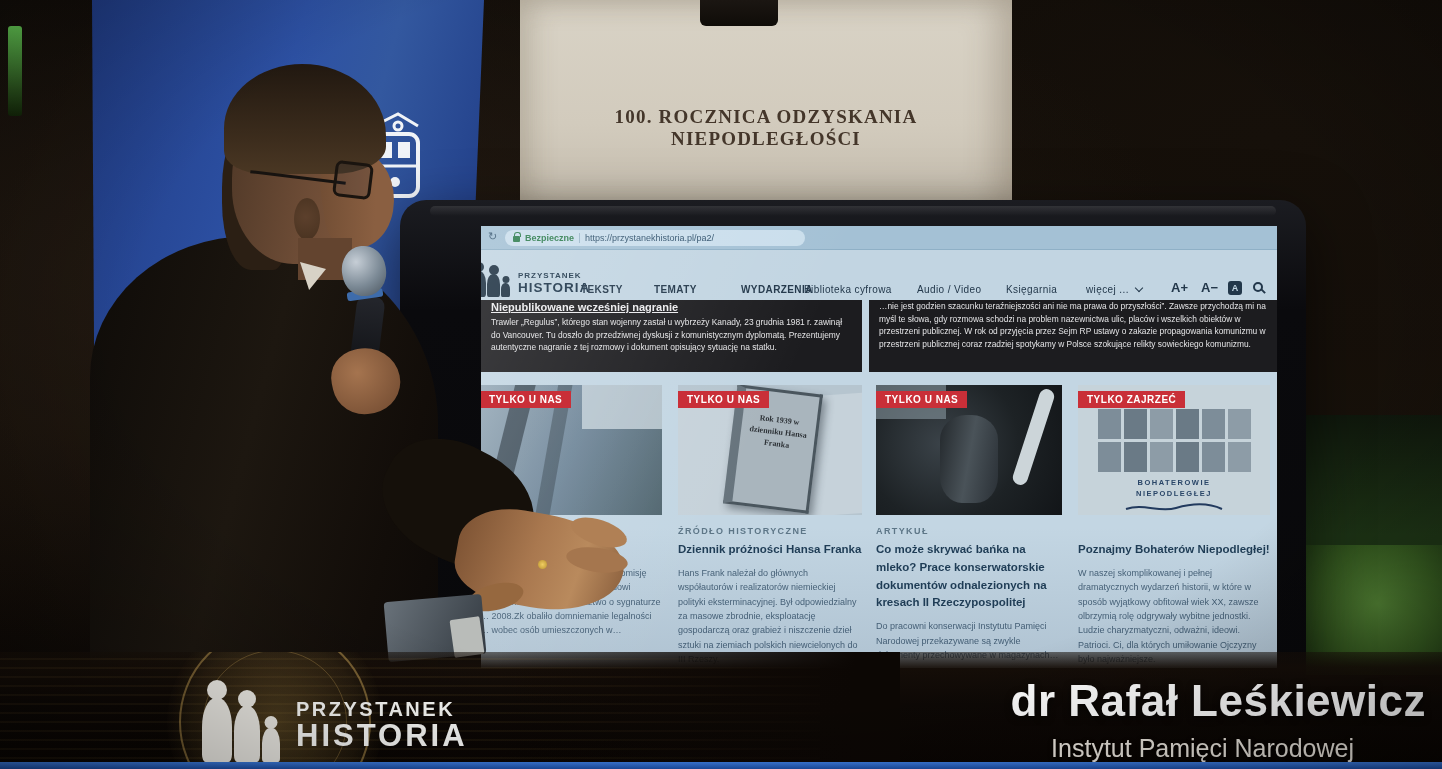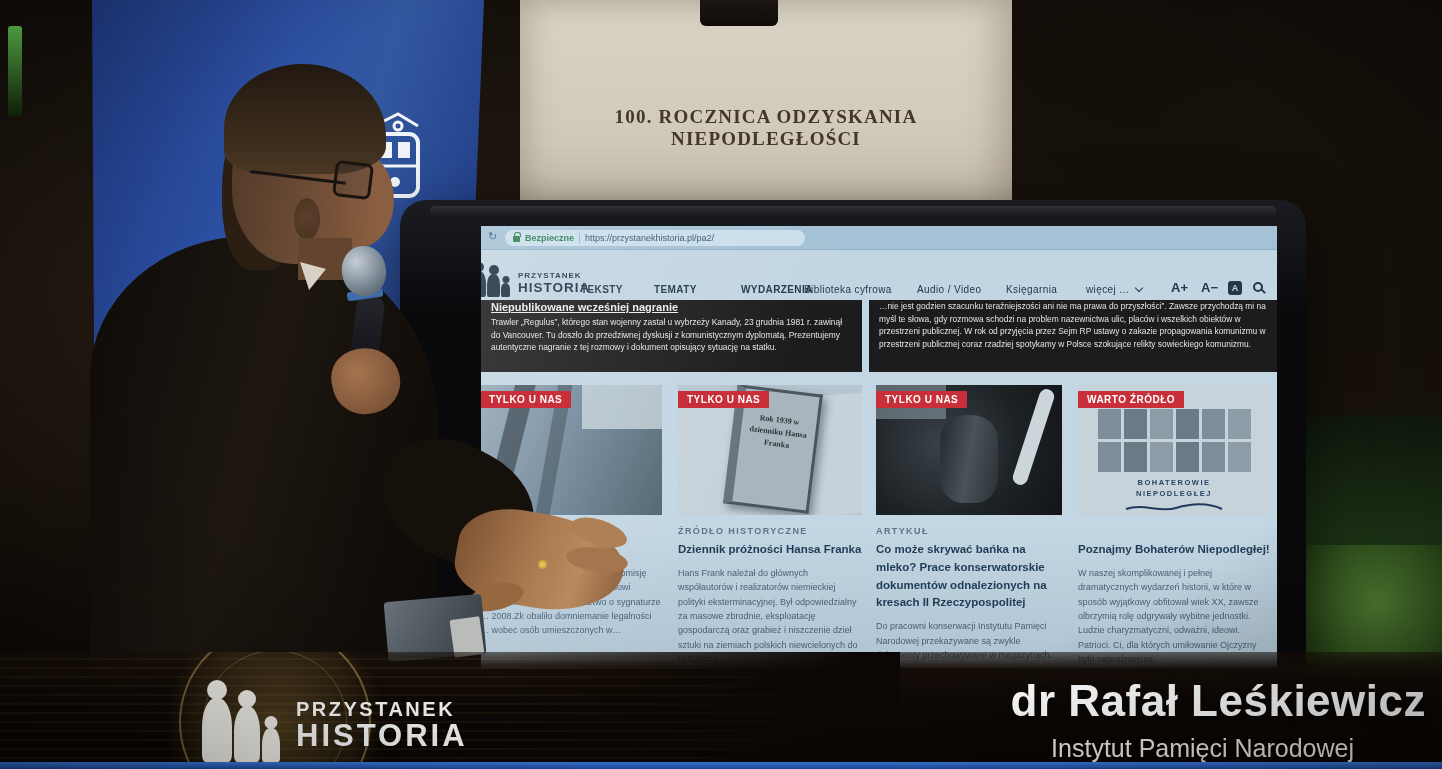--- a/index.html
+++ b/index.html
@@ -354,21 +354,21 @@
               <i></i>
               <i></i>
               <i></i>
               <i></i>
               <i></i>
             </div>
           <div class="collage-cap">BOHATEROWIE NIEPODLEGŁEJ</div>
           <svg class="wave" width="120" height="14" viewBox="0 0 100 14">
             <path d="M2 8 C 20 2, 35 12, 52 7 S 85 2, 98 8" stroke="#223a5e" fill="none" stroke-width="2"></path>
           </svg>
-          <span class="badge">WARTO ŹRÓDŁO</span>
+          <span class="badge">TYLKO ZAJRZEĆ</span>
         </div>
         <div class="card-cat"></div>
         <div class="card-title">Poznajmy Bohaterów Niepodległej!</div>
         <div class="card-body">W naszej skomplikowanej i pełnej dramatycznych wydarzeń historii, w które w sposób wyjątkowy obfitował wiek XX, zawsze olbrzymią rolę odgrywały wybitne jednostki. Ludzie charyzmatyczni, odważni, ideowi. Patrioci. Ci, dla których umiłowanie Ojczyzny było najważniejsze.</div>
       </div>
 
       <div class="glare"></div>
     </div>
   </div>
 

